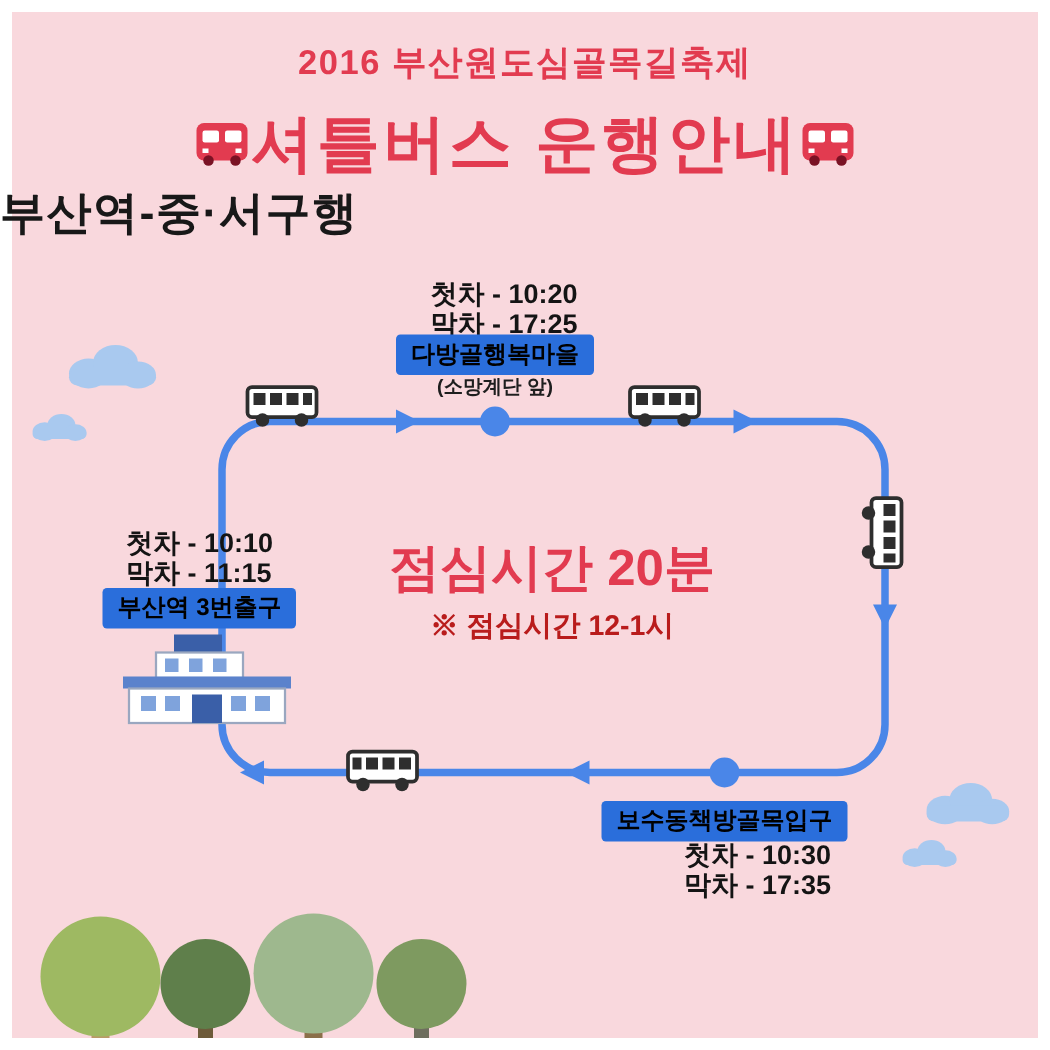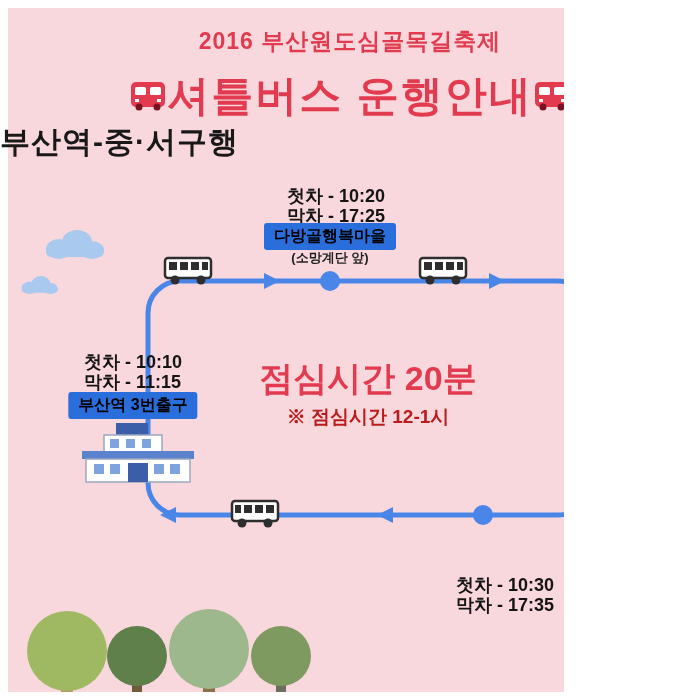--- a/index.html
+++ b/index.html
@@ -1,19 +1,19 @@
 <!DOCTYPE html>
 <html style="--poster-bg: #f9d8dd; --red: #e23b50; --route-blue: #4a86e8; --badge-blue: #2a6edb; --cloud-blue: #a9c9ef;"><head>
 <meta charset="utf-8">
 <style>
   * { margin:0; padding:0; box-sizing:border-box; }
   html,body { width:700px; height:700px; }
   body { font-family:"Liberation Sans", sans-serif; background:#ffffff; }
 
-  .page { position:relative; width:564px; height:700px; background:#ffffff; overflow:hidden; }
+  .page { position:relative; width:700px; height:700px; background:#ffffff; overflow:hidden; }
   .poster-bg { position:absolute; left:8px; top:8px; width:684px; height:684px;
                background:var(--poster-bg,#f9d8dd); }
 
   .scene { position:absolute; left:0; top:0; width:700px; height:700px; }
 
   .route-line { stroke:var(--route-blue,#4a86e8); fill:none; }
   .arrow { fill:var(--route-blue,#4a86e8); }
   .stop-dot { fill:var(--route-blue,#4a86e8); }
   .cloud { fill:var(--cloud-blue,#a9c9ef); }
 
@@ -33,21 +33,21 @@
   #badge-station { left:133px; top:392px; }
   #badge-bottom { left:483px; top:534px; }
 
   .stop-sub { position:absolute; left:330px; top:249px; transform:translateX(-50%);
               color:#1e1e1e; font-size:13px; font-weight:bold; white-space:nowrap; }
 
   .times { position:absolute; color:#141414; font-size:18px; font-weight:bold;
            line-height:20px; white-space:nowrap; }
   #times-top { left:287px; top:186px; }
   #times-station { left:84px; top:352px; }
-  #times-bottom { left:505px; top:575px; transform:translateX(-50%); }
+  #times-bottom { left:505px; top:560px; transform:translateX(-50%); }
 
   .interval { position:absolute; left:368px; top:356px; transform:translateX(-50%);
               color:var(--red,#e23b50); font-size:34px; font-weight:bold; white-space:nowrap; }
   .lunch-note { position:absolute; left:368px; top:404px; transform:translateX(-50%);
                 color:#b91c1c; font-size:19px; font-weight:bold; white-space:nowrap; }
 </style>
 </head>
 <body>
 
 <div class="page">
@@ -158,20 +158,21 @@
   </div>
   <div class="badge" id="badge-top">다방골행복마을</div>
   <div class="stop-sub">(소망계단 앞)</div>
 
   <div class="times" id="times-station">
     <div>첫차 - 10:10</div>
     <div>막차 - 11:15</div>
   </div>
   <div class="badge" id="badge-station">부산역 3번출구</div>
 
+  <div class="badge" id="badge-bottom">보수동책방골목입구</div>
   <div class="times" id="times-bottom">
     <div>첫차 - 10:30</div>
     <div>막차 - 17:35</div>
   </div>
 
   <div class="interval">점심시간 20분</div>
   <div class="lunch-note">※ 점심시간 12-1시</div>
 </div>
 
 </body></html>

